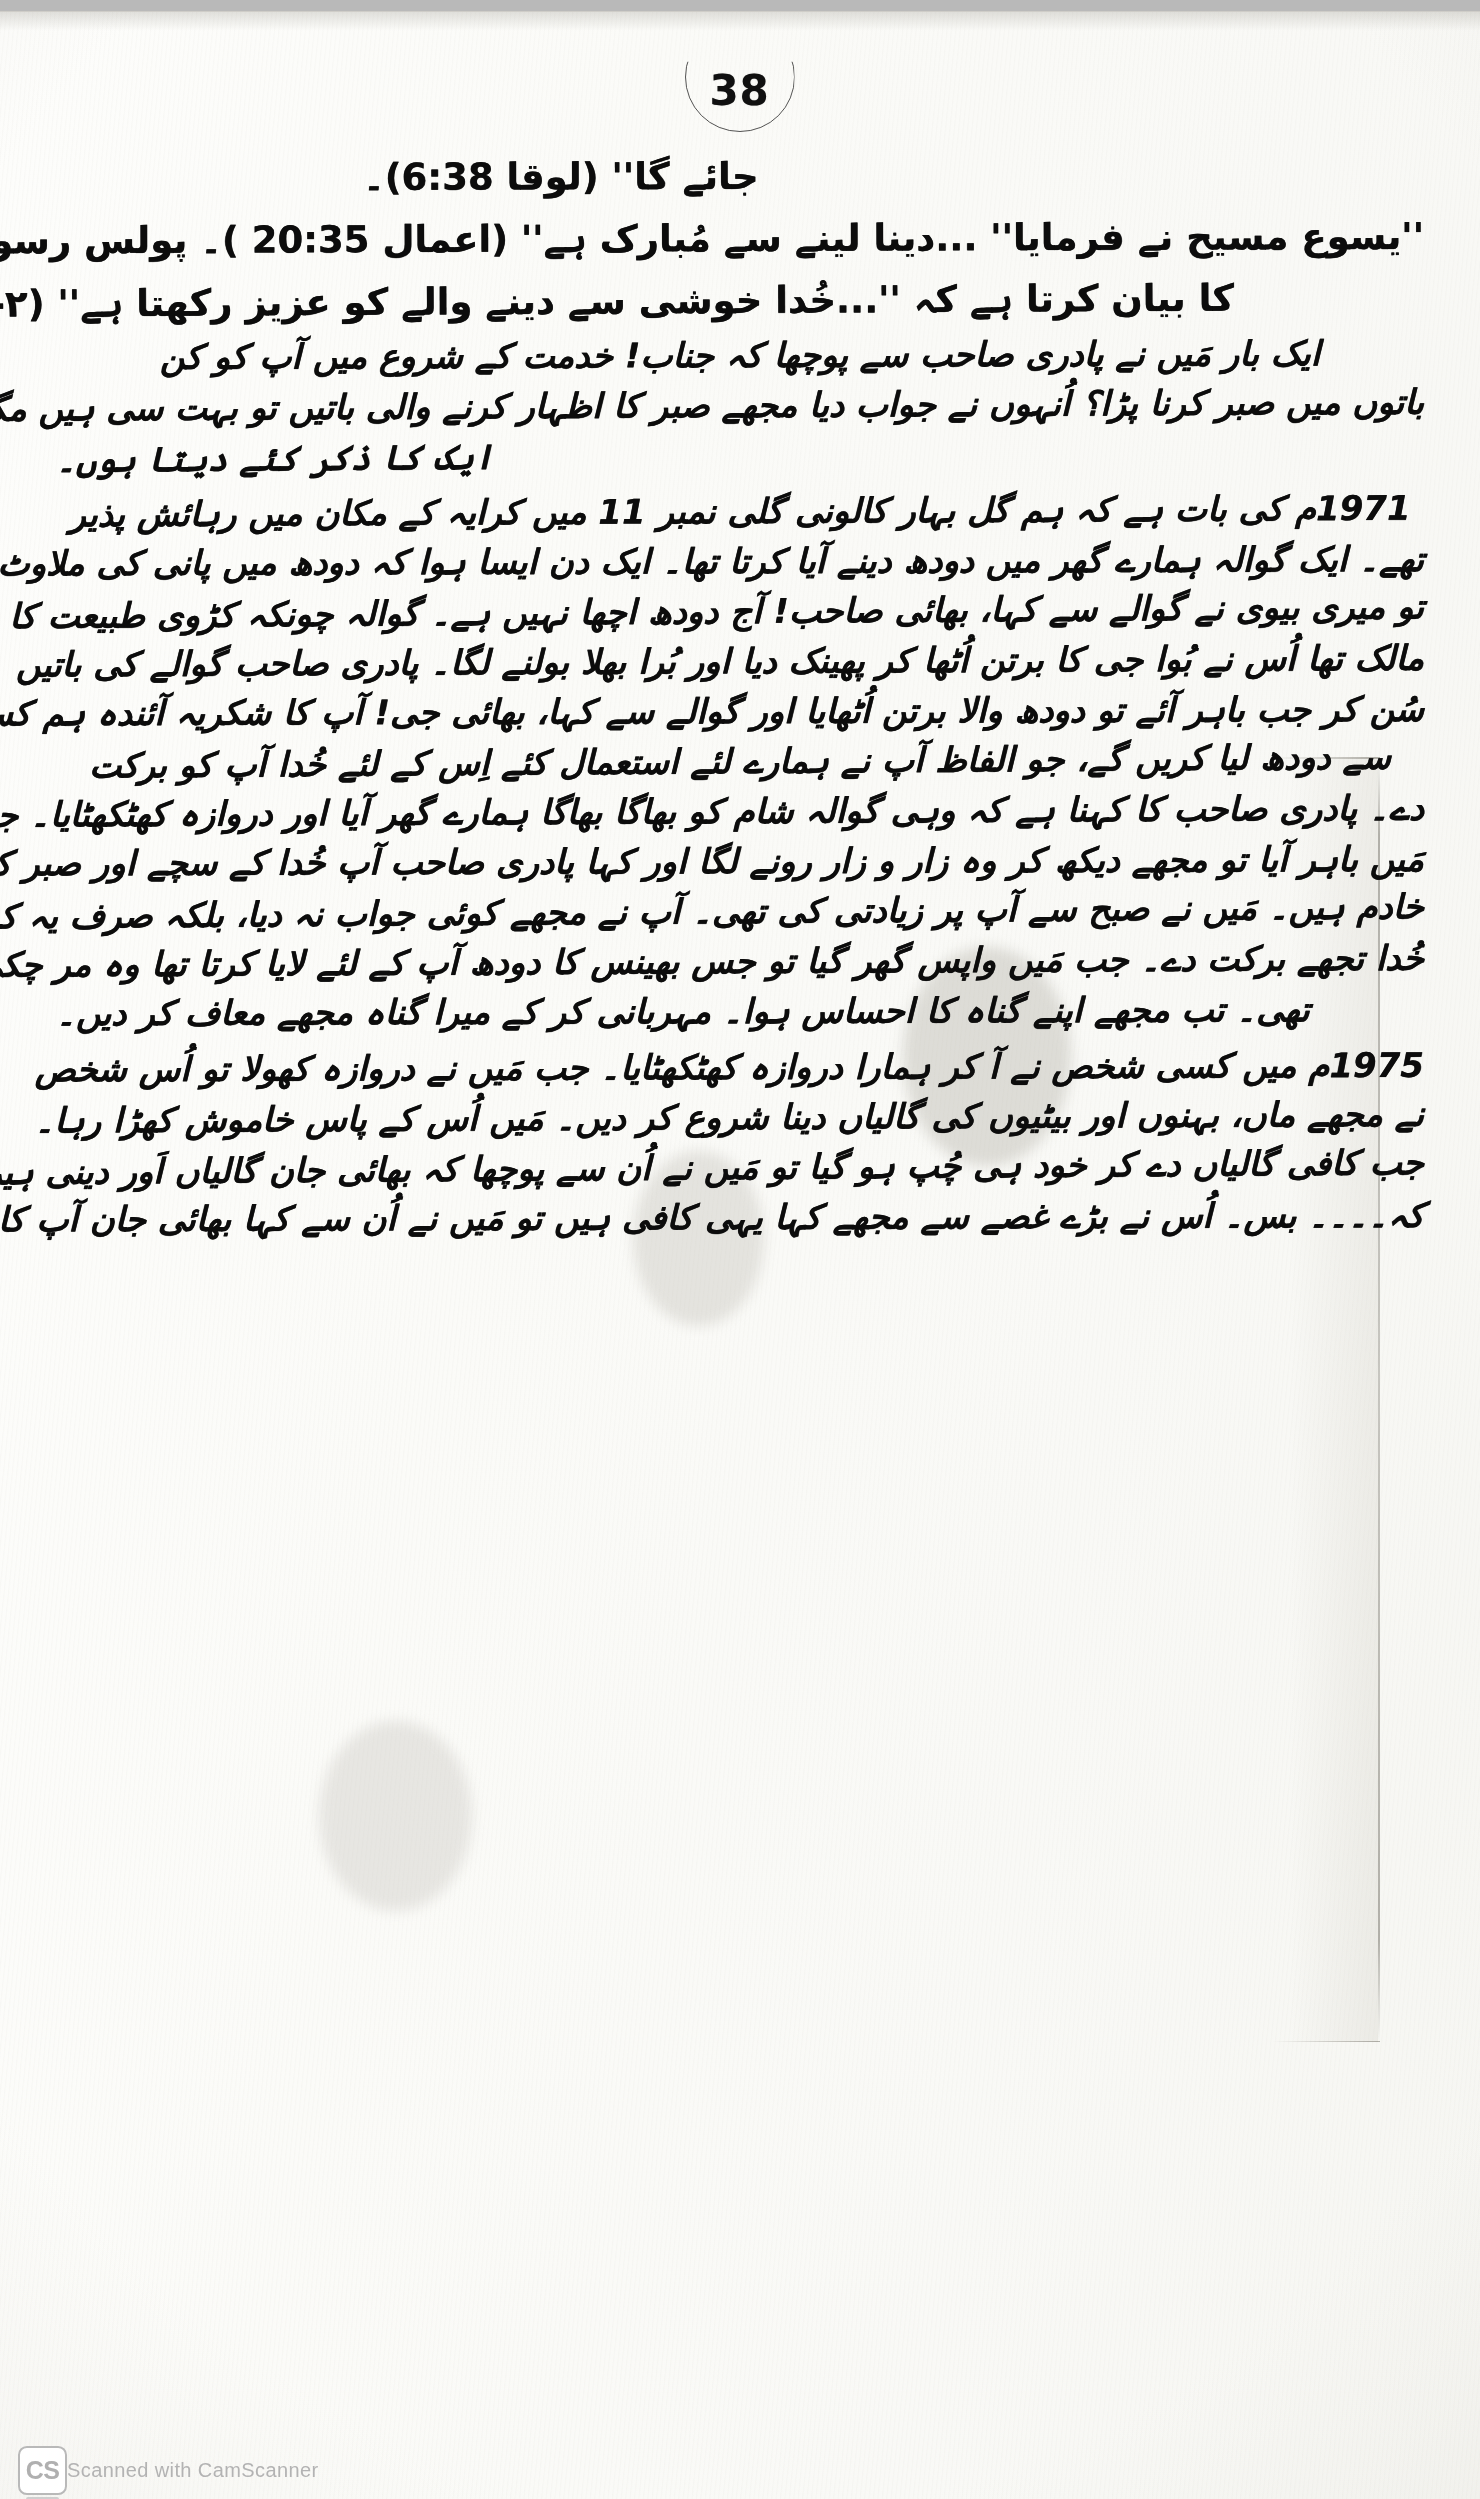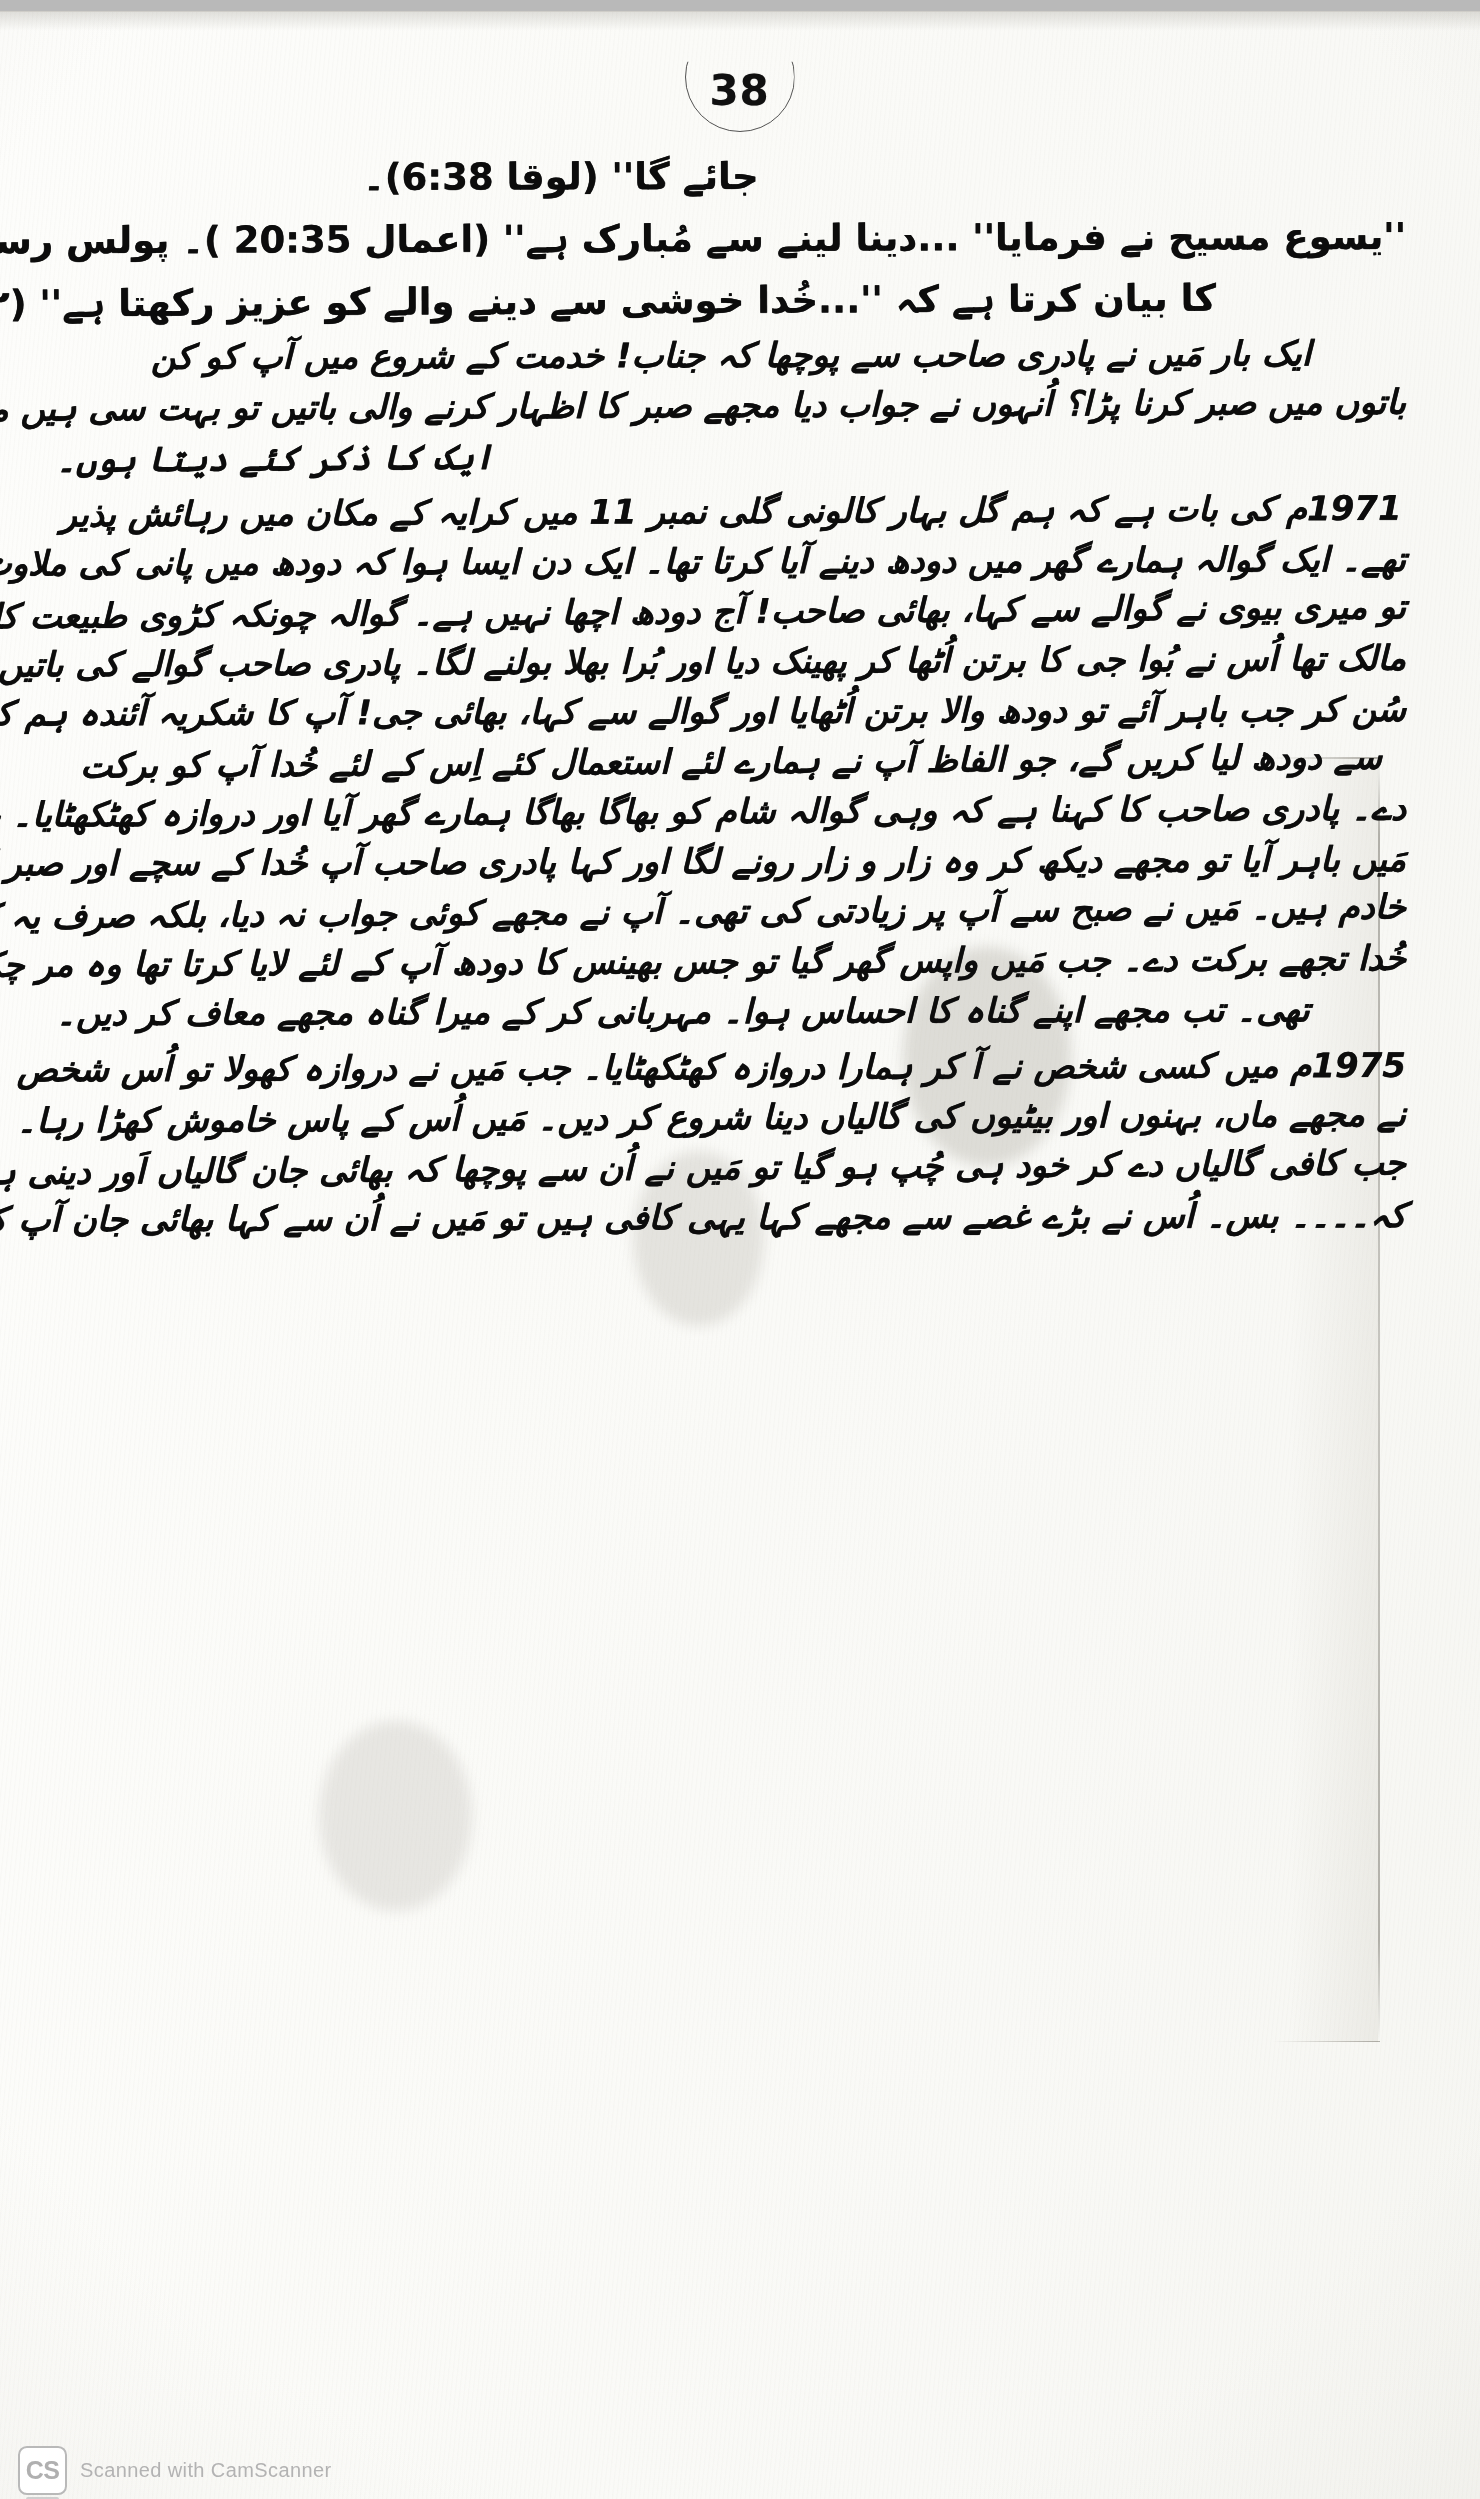--- a/index.html
+++ b/index.html
@@ -93,21 +93,21 @@
     color: #101010;
     letter-spacing: 0.7px;
     margin-top: 26px;
     text-shadow: 0 0 0.7px rgba(0,0,0,.55);
   }
 
   
   .content {
     position: absolute;
     top: 146px;
-    right: 74px;
+    right: 56px;
     left: 57px;
     direction: rtl;
     text-align: right;
   }
 
   .urdu {
     font-family: "DejaVu Sans", sans-serif;
     color: #0c0c0c;
     font-weight: 600;
     -webkit-font-smoothing: none;
@@ -229,21 +229,20 @@
   .blotch-b { top: 1139px; right: 716px; width: 131px; height: 175px; background: rgba(192,190,182,.38); }
   .blotch-c { top: 1709px; right: 1008px; width: 153px; height: 190px; background: rgba(190,188,180,.32); }
 
   
   .camscanner {
     position: absolute;
     left: 19px;
     bottom: 17.5px;
     display: flex;
     align-items: center;
-    gap: 13px;
     direction: ltr;
   }
   .cs-logo {
     width: 45px;
     height: 45px;
     border: 2.9px solid #b9b9b9;
     border-radius: 8.8px;
     color: #b0b0b0;
     font-family: "Liberation Sans", sans-serif;
     font-weight: 700;

